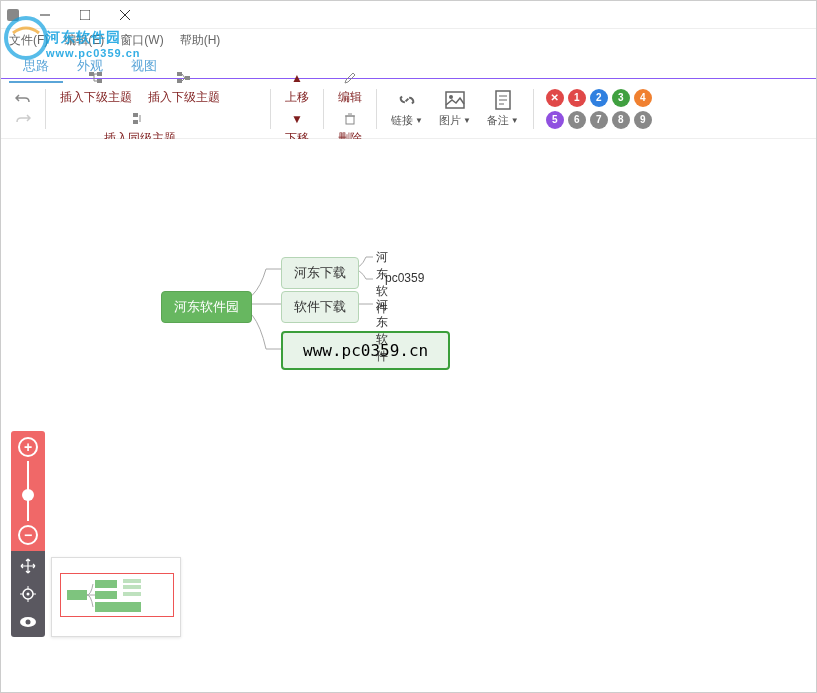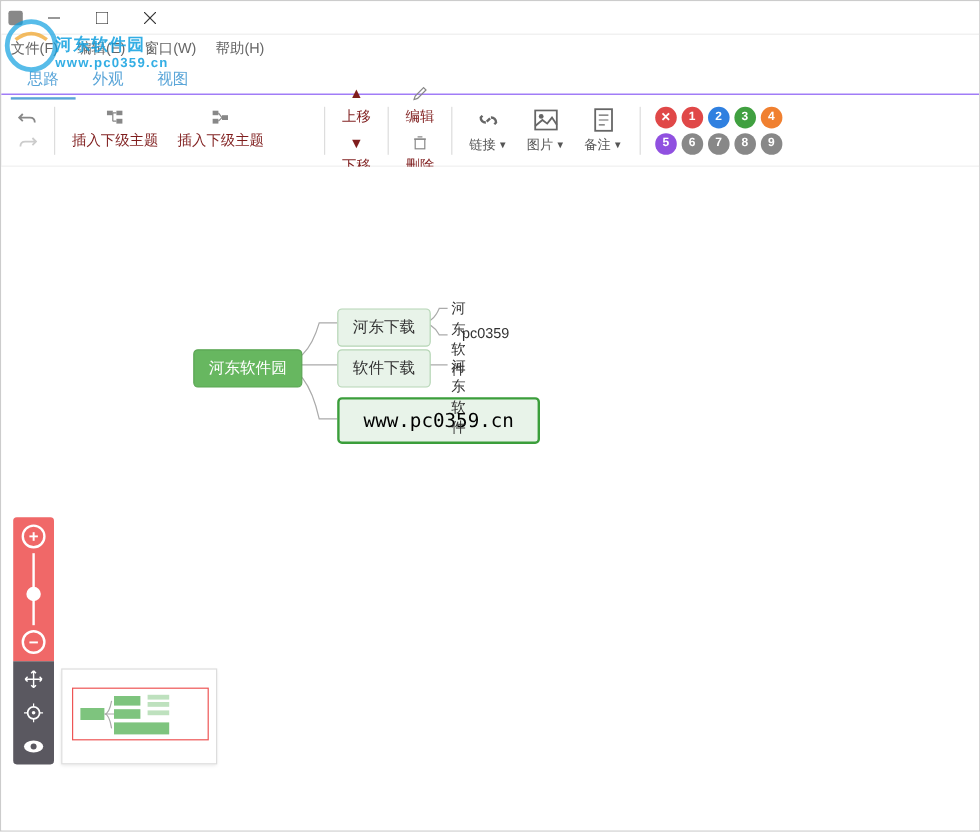--- a/index.html
+++ b/index.html
@@ -155,20 +155,30 @@
               <rect x="8" y="4" width="5" height="4" fill="#888"></rect>
               <rect x="0" y="0" width="5" height="4" fill="#888"></rect>
               <rect x="0" y="7" width="5" height="4" fill="#888"></rect>
               <line x1="5" y1="2" x2="8" y2="6" stroke="#888"></line>
               <line x1="5" y1="9" x2="8" y2="6" stroke="#888"></line>
             </svg>
           </span>
           <span>插入下级主题</span>
         </div>
     </div>
+    <div class="tb-item">
+        <span class="ico">
+          <svg width="14" height="12">
+            <rect x="0" y="0" width="5" height="4" fill="#888"></rect>
+            <rect x="0" y="7" width="5" height="4" fill="#888"></rect>
+            <line x1="7" y1="2" x2="7" y2="9" stroke="#888"></line>
+          </svg>
+        </span>
+        <span>插入同级主题</span>
+      </div>
   </div>
   <div class="tb-sep" style="margin-left:40px;"></div>
   <div class="tb-group">
     <div class="tb-item">
         <span class="ico">▲</span>
         <span>上移</span>
       </div>
     <div class="tb-item">
         <span class="ico">▼</span>
         <span>下移</span>

